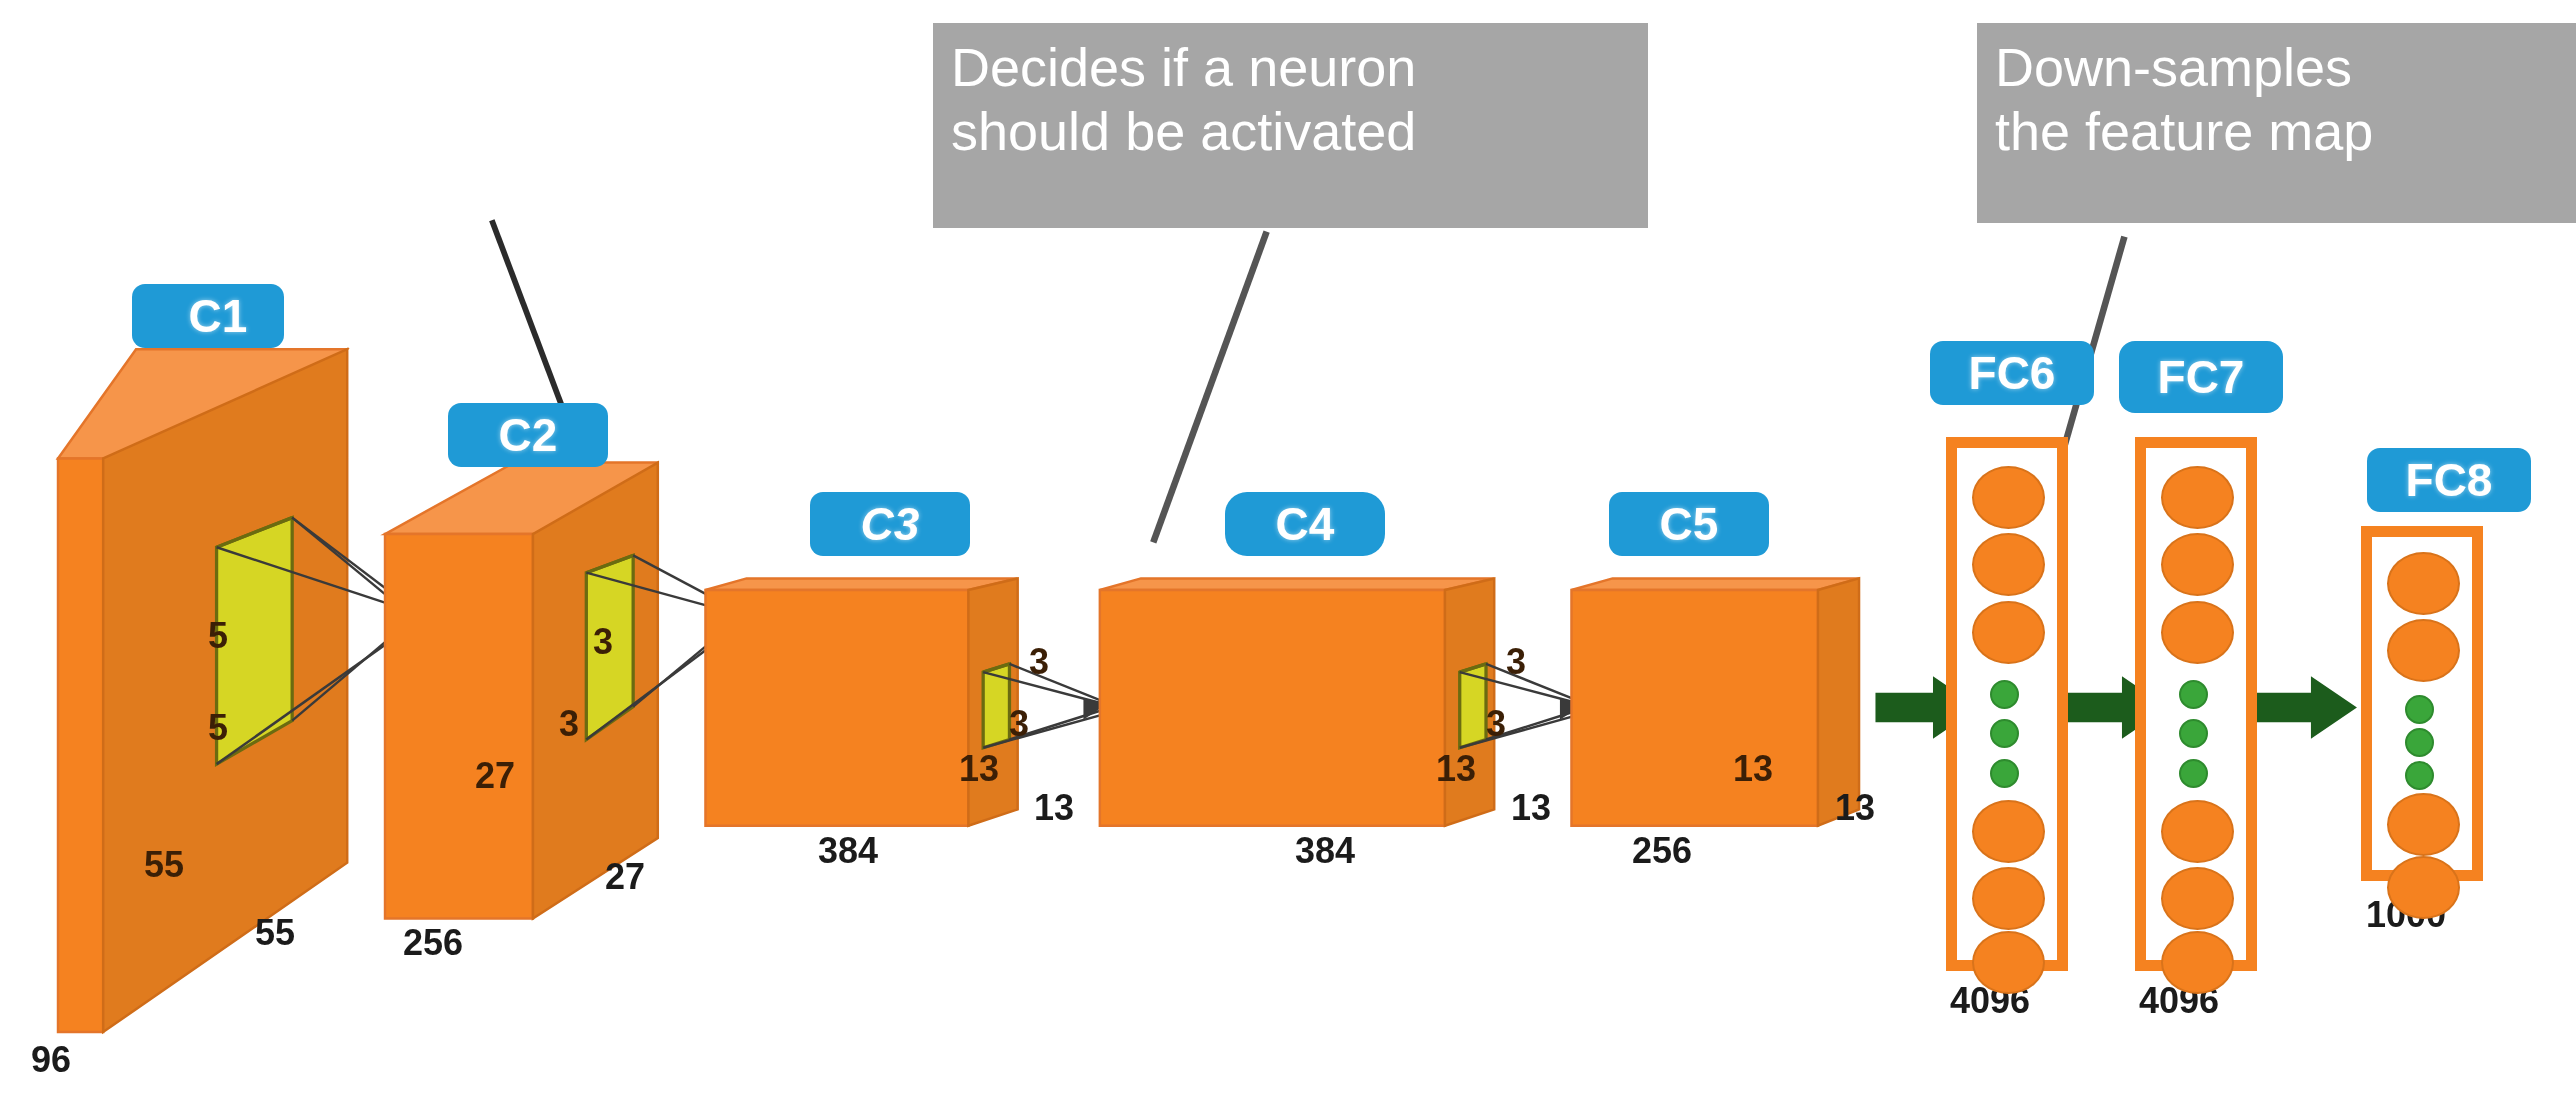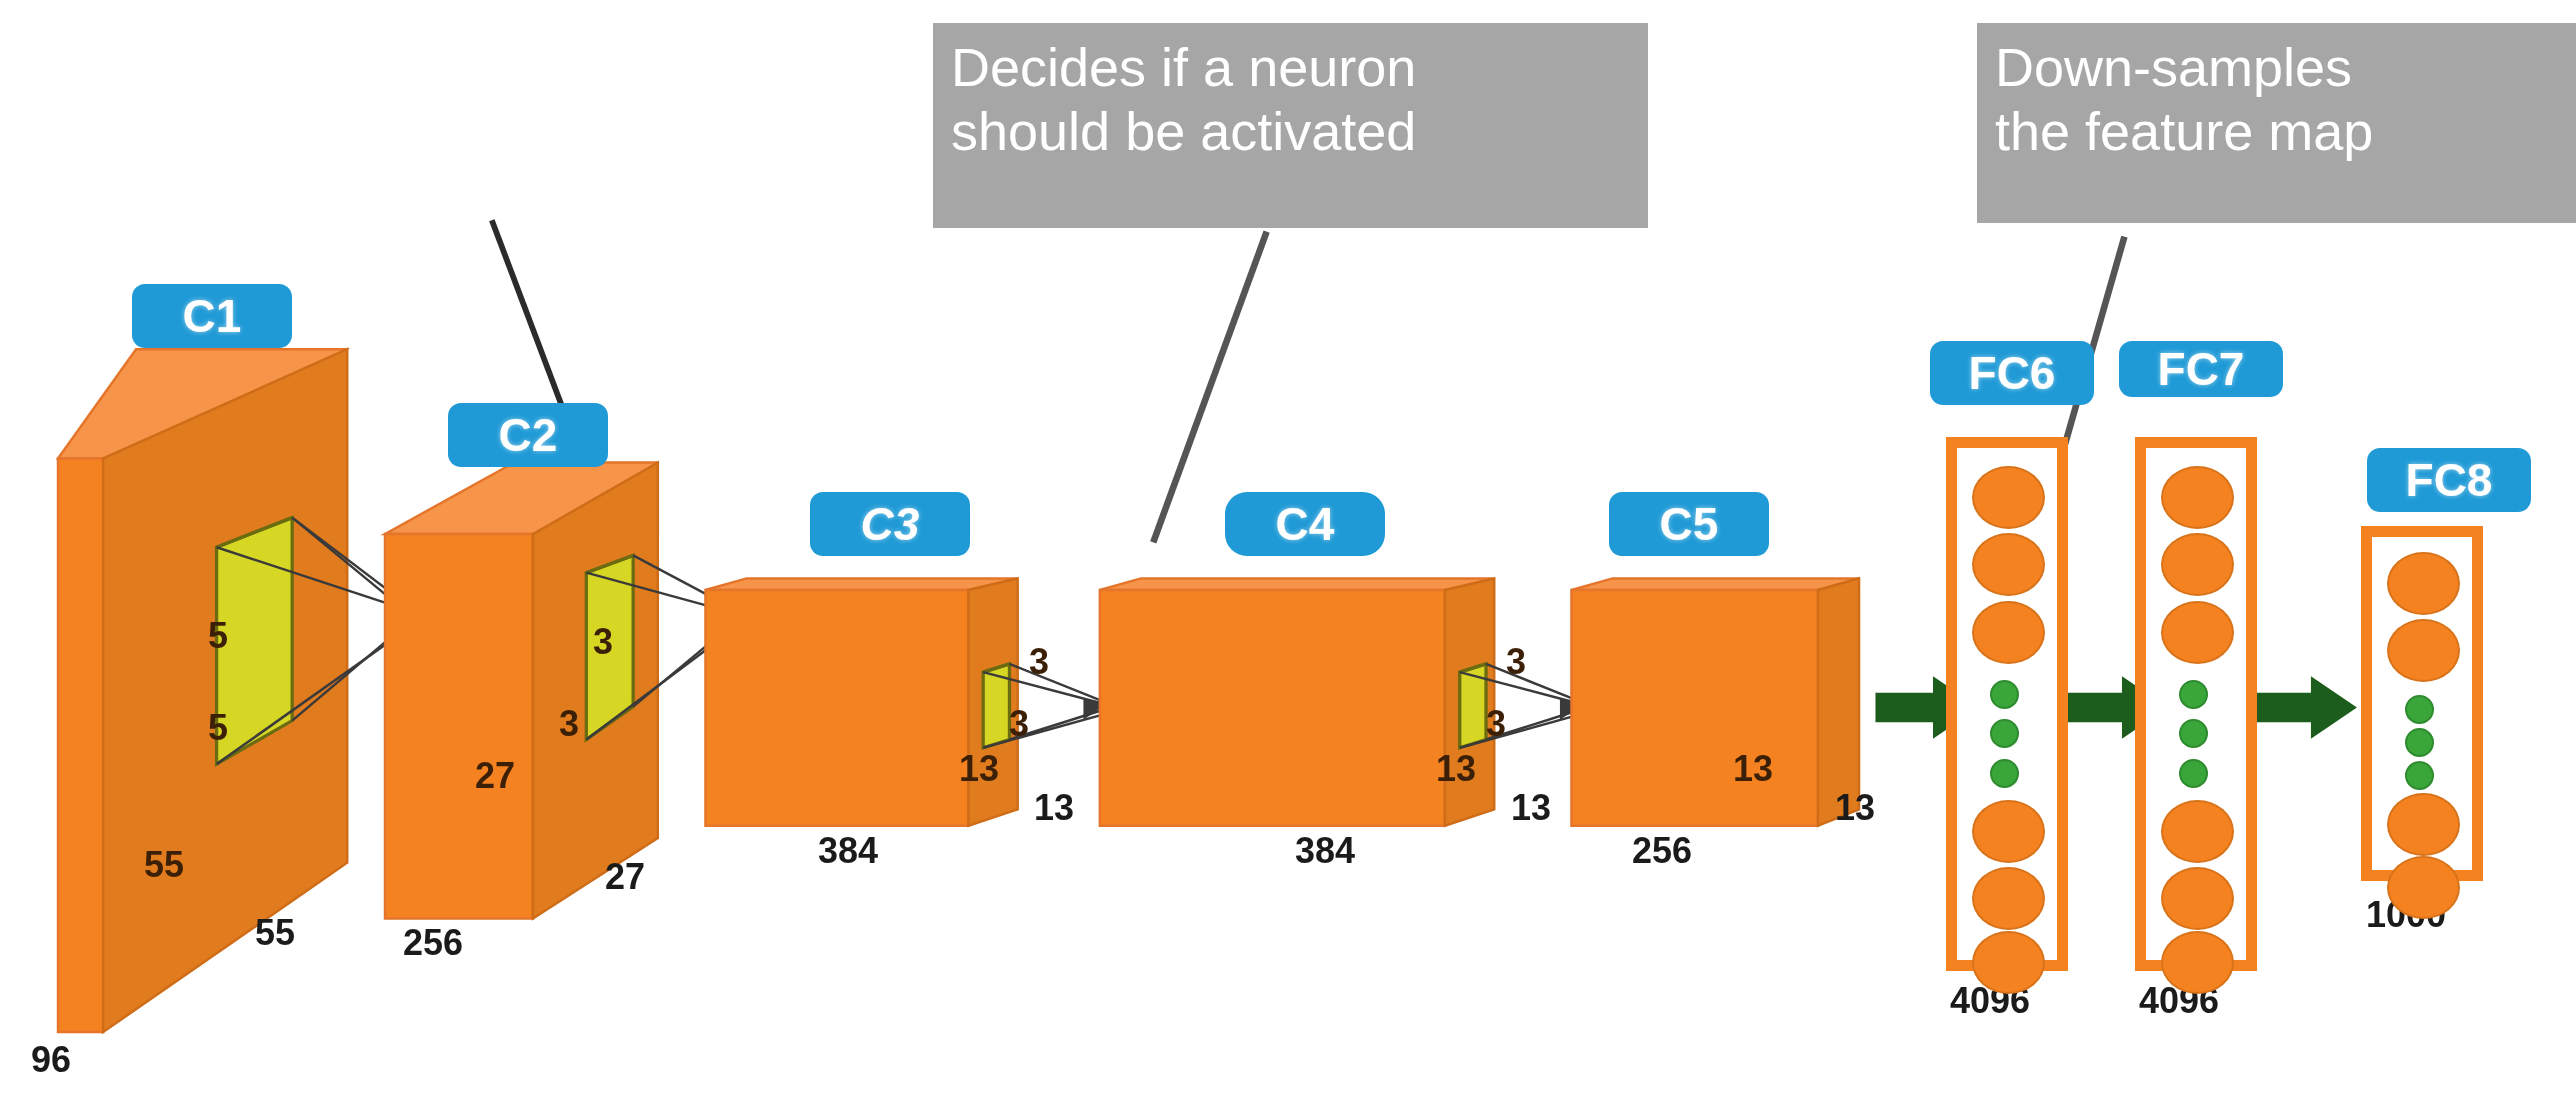--- a/index.html
+++ b/index.html
@@ -122,27 +122,27 @@
     </g>
   </svg>
 
 
   <div class="callout" style="left:933px; top:23px; width:715px; height:205px;">Decides if a neuron
 should be activated</div>
 
   <div class="callout" style="left:1932px; top:23px; width:608px; height:200px;margin-left:45px;">Down-samples
 the  feature map</div>
 
-  <div class="badge" style="left:132px; top:284px; width:160px; height:64px;">C1</div>
+  <div class="badge" style="left:132px; top:284px; width:132px; height:64px;padding-left:20px;">C1</div>
   <div class="badge" style="left:448px; top:403px; width:160px; height:64px;">C2</div>
   <div class="badge" style="left:810px; top:492px; width:160px; height:64px;font-style:italic;">C3</div>
   <div class="badge" style="left:1225px; top:492px; width:160px; height:64px;border-radius:22px;">C4</div>
   <div class="badge" style="left:1609px; top:492px; width:160px; height:64px;">C5</div>
   <div class="badge" style="left:1930px; top:341px; width:164px; height:64px;">FC6</div>
-  <div class="badge" style="left:2119px; top:341px; width:164px; height:56px;">FC7</div>
+  <div class="badge" style="left:2119px; top:341px; width:164px; height:72px;border-radius:16px;">FC7</div>
   <div class="badge" style="left:2347px; top:448px; width:164px; height:64px;margin-left:20px;">FC8</div>
 
   <div class="dimlbl dark" style="left:208px; top:615px;">5</div>
   <div class="dimlbl dark" style="left:208px; top:707px;">5</div>
   <div class="dimlbl dark" style="left:144px; top:844px;">55</div>
   <div class="dimlbl" style="left:255px; top:912px;">55</div>
   <div class="dimlbl" style="left:31px; top:1039px;">96</div>
 
   <div class="dimlbl dark" style="left:593px; top:621px;">3</div>
   <div class="dimlbl dark" style="left:559px; top:703px;">3</div>

